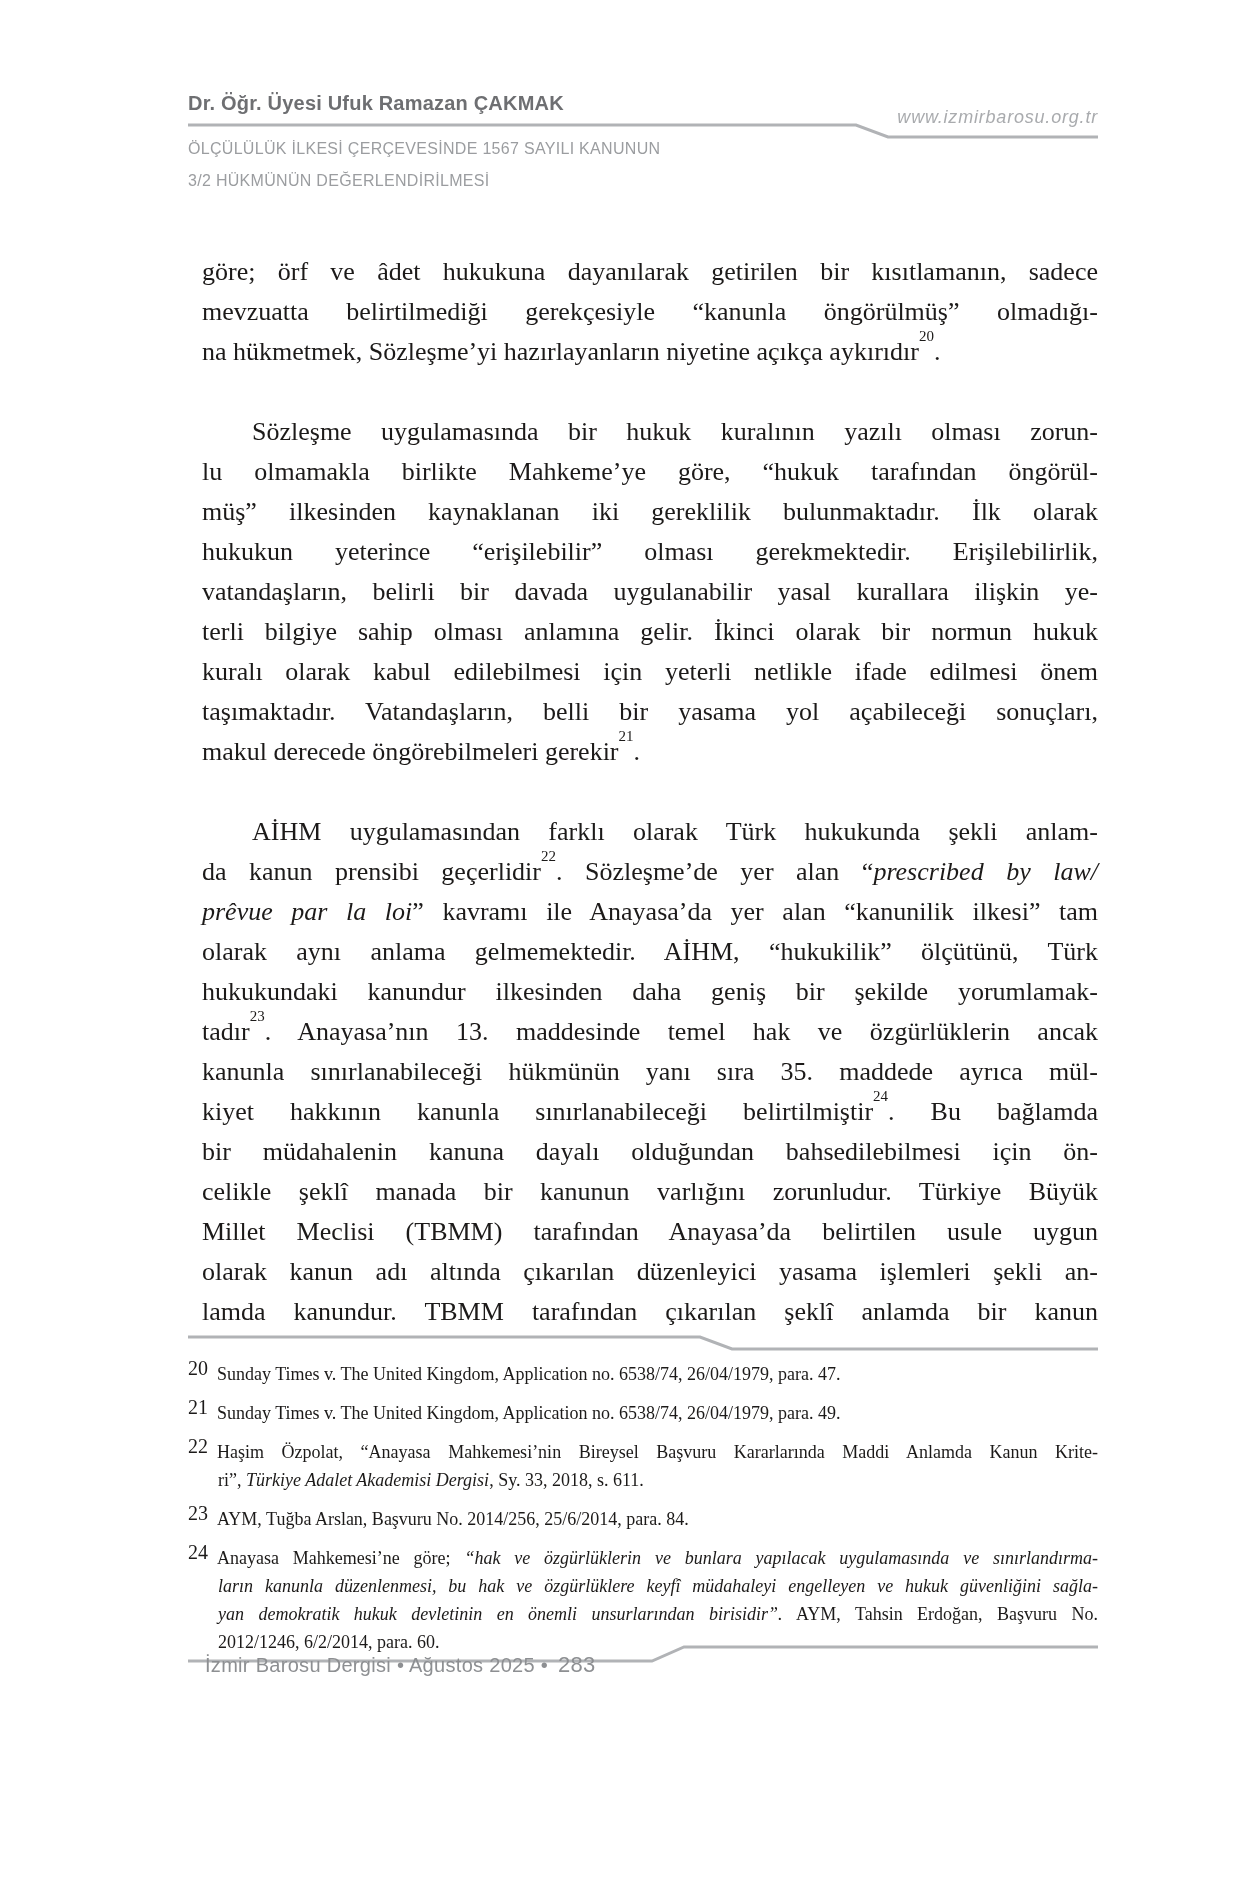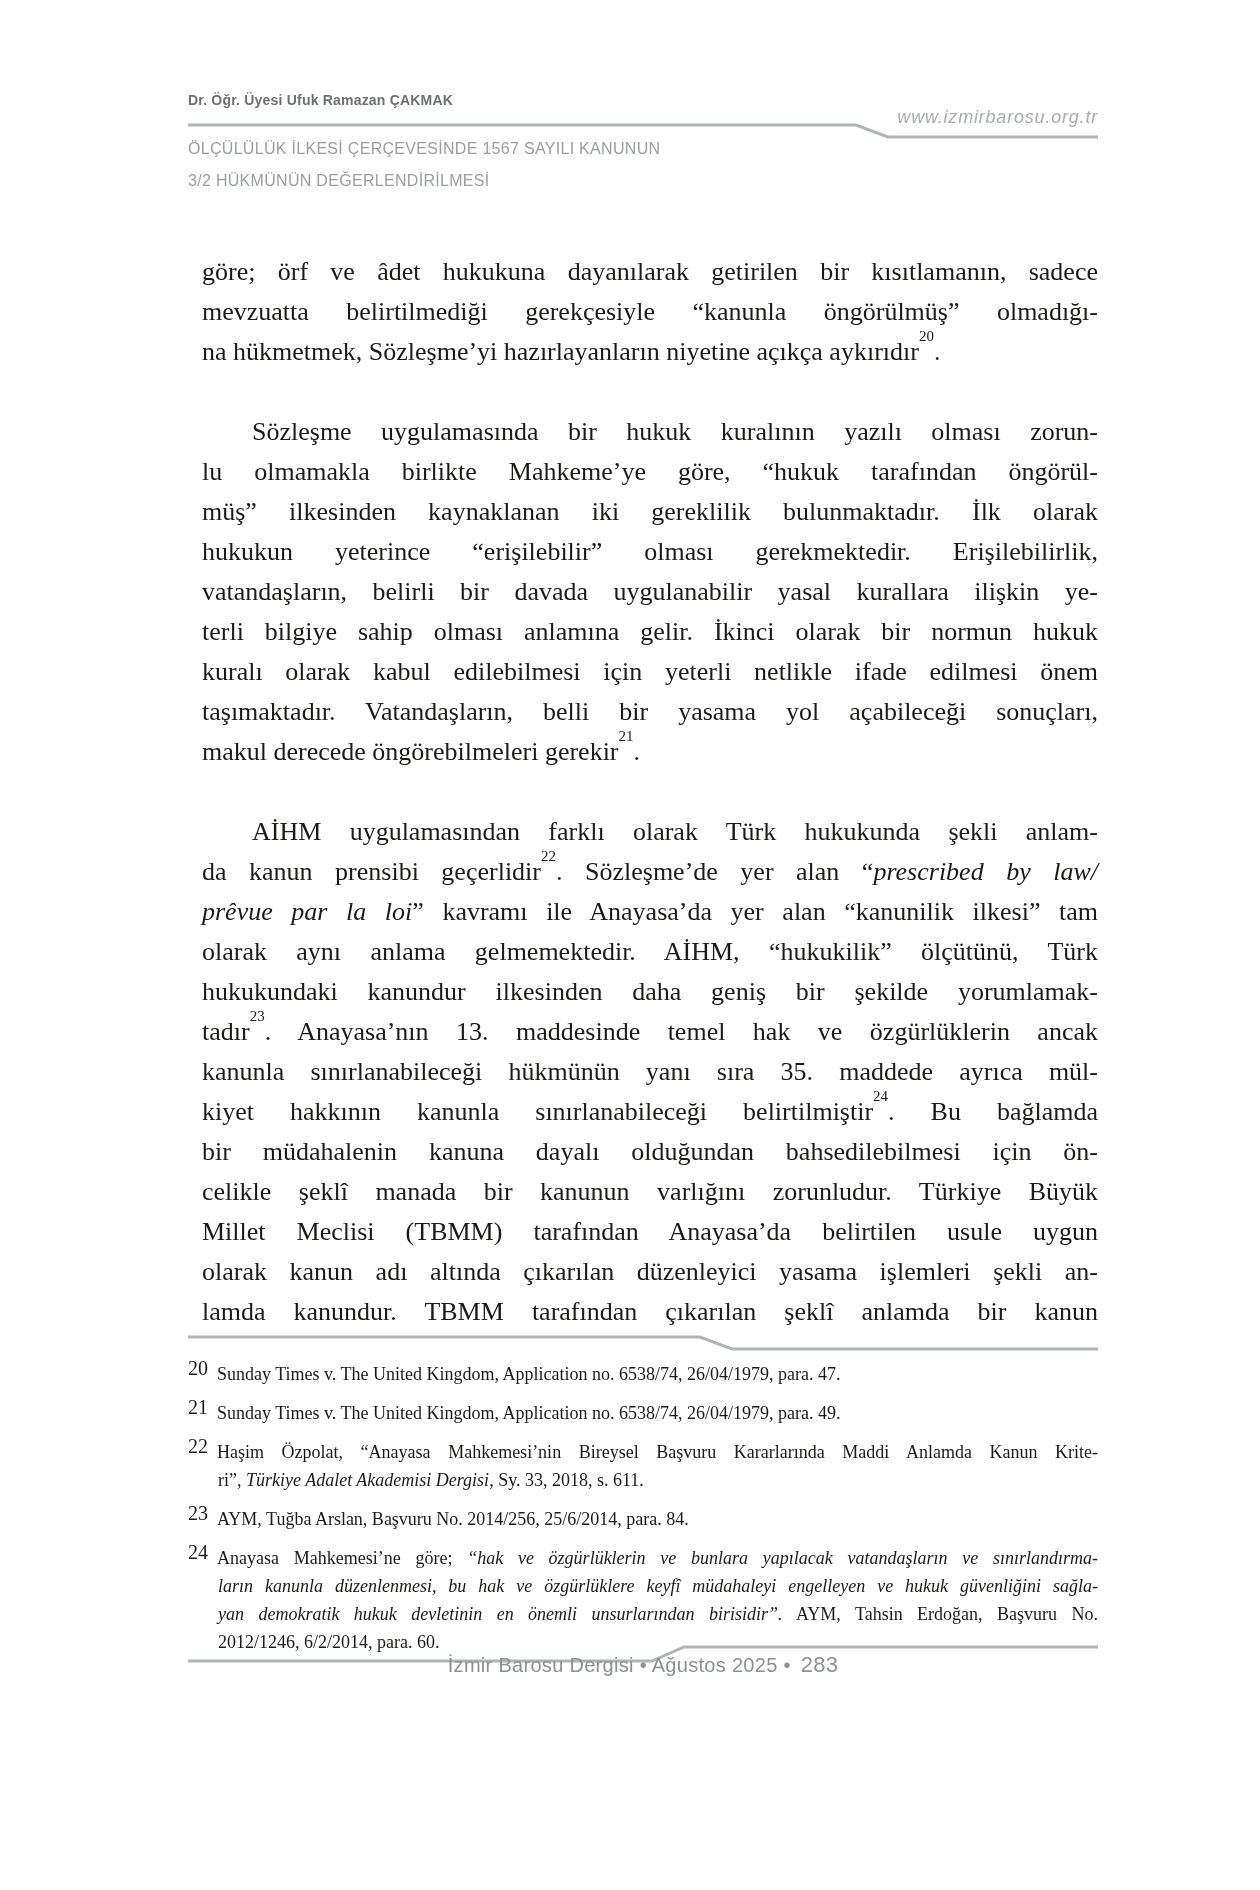--- a/index.html
+++ b/index.html
@@ -6,21 +6,21 @@
   .page {
     position:relative; width:1260px; height:1890px;
     background:#ffffff; overflow:hidden;
     font-family:"Liberation Serif", serif;
     color:#1c1a19;
   }
   
   .author {
     position:absolute; left:188px; top:92px; width:910px;
     font-family:"Liberation Sans", sans-serif;
-    font-weight:bold; font-size:14px; color:#6e6f72; letter-spacing:0.2px;
+    font-weight:bold; font-size:20px; color:#6e6f72; letter-spacing:0.2px;
   }
   .header-rule { position:absolute; left:188px; top:122px; }
   .website {
     position:absolute; left:188px; top:107px; width:910px;
     text-align:right;
     font-family:"Liberation Sans", sans-serif;
     font-size:18px; color:#a9abae; letter-spacing:0.8px;font-style:italic;
   }
   .title {
     position:absolute; left:188px; top:133px; width:760px;
@@ -45,22 +45,22 @@
     font-size:18px; line-height:28px;
   }
   .fn { padding-left:30px; margin-bottom:11px; }
   .fnl { text-align:justify; text-align-last:justify; }
   .fnl.noj { text-align-last:left; }
   .fnl.ffl { text-indent:-30px; }
   .fnn { font-size:20px; line-height:0; position:relative; top:-5px; padding-right:9px; }
   
   .footer-rule { position:absolute; left:188px; top:1644px; }
   .footer-text {
-    position:absolute; left:188px; top:1652px; width:910px;
-    text-align:center;
+    position:absolute; left:205px; top:1652px; width:910px;
+    text-align:left;
     font-family:"Liberation Sans", sans-serif;
     font-size:20px; color:#8d8f92; letter-spacing:0.3px;
   }
   .footer-text .pageno { font-size:22px; padding-left:4px; }
   .rule-svg { display:block; }
 </style>
 </head>
 <body>
 
 <div class="page">
@@ -128,21 +128,21 @@
         <div class="fnl noj ffl"><span class="fnn">21</span>Sunday Times v. The United Kingdom, Application no. 6538/74, 26/04/1979, para. 49.</div>
       </div>
       <div class="fn">
         <div class="fnl ffl"><span class="fnn">22</span>Haşim Özpolat, “Anayasa Mahkemesi’nin Bireysel Başvuru Kararlarında Maddi Anlamda Kanun Krite-</div>
         <div class="fnl noj">ri”, <i>Türkiye Adalet Akademisi Dergisi</i>, Sy. 33, 2018, s. 611.</div>
       </div>
       <div class="fn">
         <div class="fnl noj ffl"><span class="fnn">23</span>AYM, Tuğba Arslan, Başvuru No. 2014/256, 25/6/2014, para. 84.</div>
       </div>
       <div class="fn">
-        <div class="fnl ffl"><span class="fnn">24</span>Anayasa Mahkemesi’ne göre; <i>“hak ve özgürlüklerin ve bunlara yapılacak vatandaşların ve sınırlandırma-</i></div>
+        <div class="fnl ffl"><span class="fnn">24</span>Anayasa Mahkemesi’ne göre; <i>“hak ve özgürlüklerin ve bunlara yapılacak uygulamasında ve sınırlandırma-</i></div>
         <div class="fnl"><i>ların kanunla düzenlenmesi, bu hak ve özgürlüklere keyfî müdahaleyi engelleyen ve hukuk güvenliğini sağla-</i></div>
         <div class="fnl"><i>yan demokratik hukuk devletinin en önemli unsurlarından birisidir”.</i> AYM, Tahsin Erdoğan, Başvuru No.</div>
         <div class="fnl noj">2012/1246, 6/2/2014, para. 60.</div>
       </div>
     </div>
 
   <div class="footer-rule">
     <svg class="rule-svg" width="910" height="20" viewBox="0 0 910 20">
       <polyline points="0,17 464,17 496,3 910,3" fill="none" stroke="#b1b3b6" stroke-width="3"></polyline>
     </svg>

